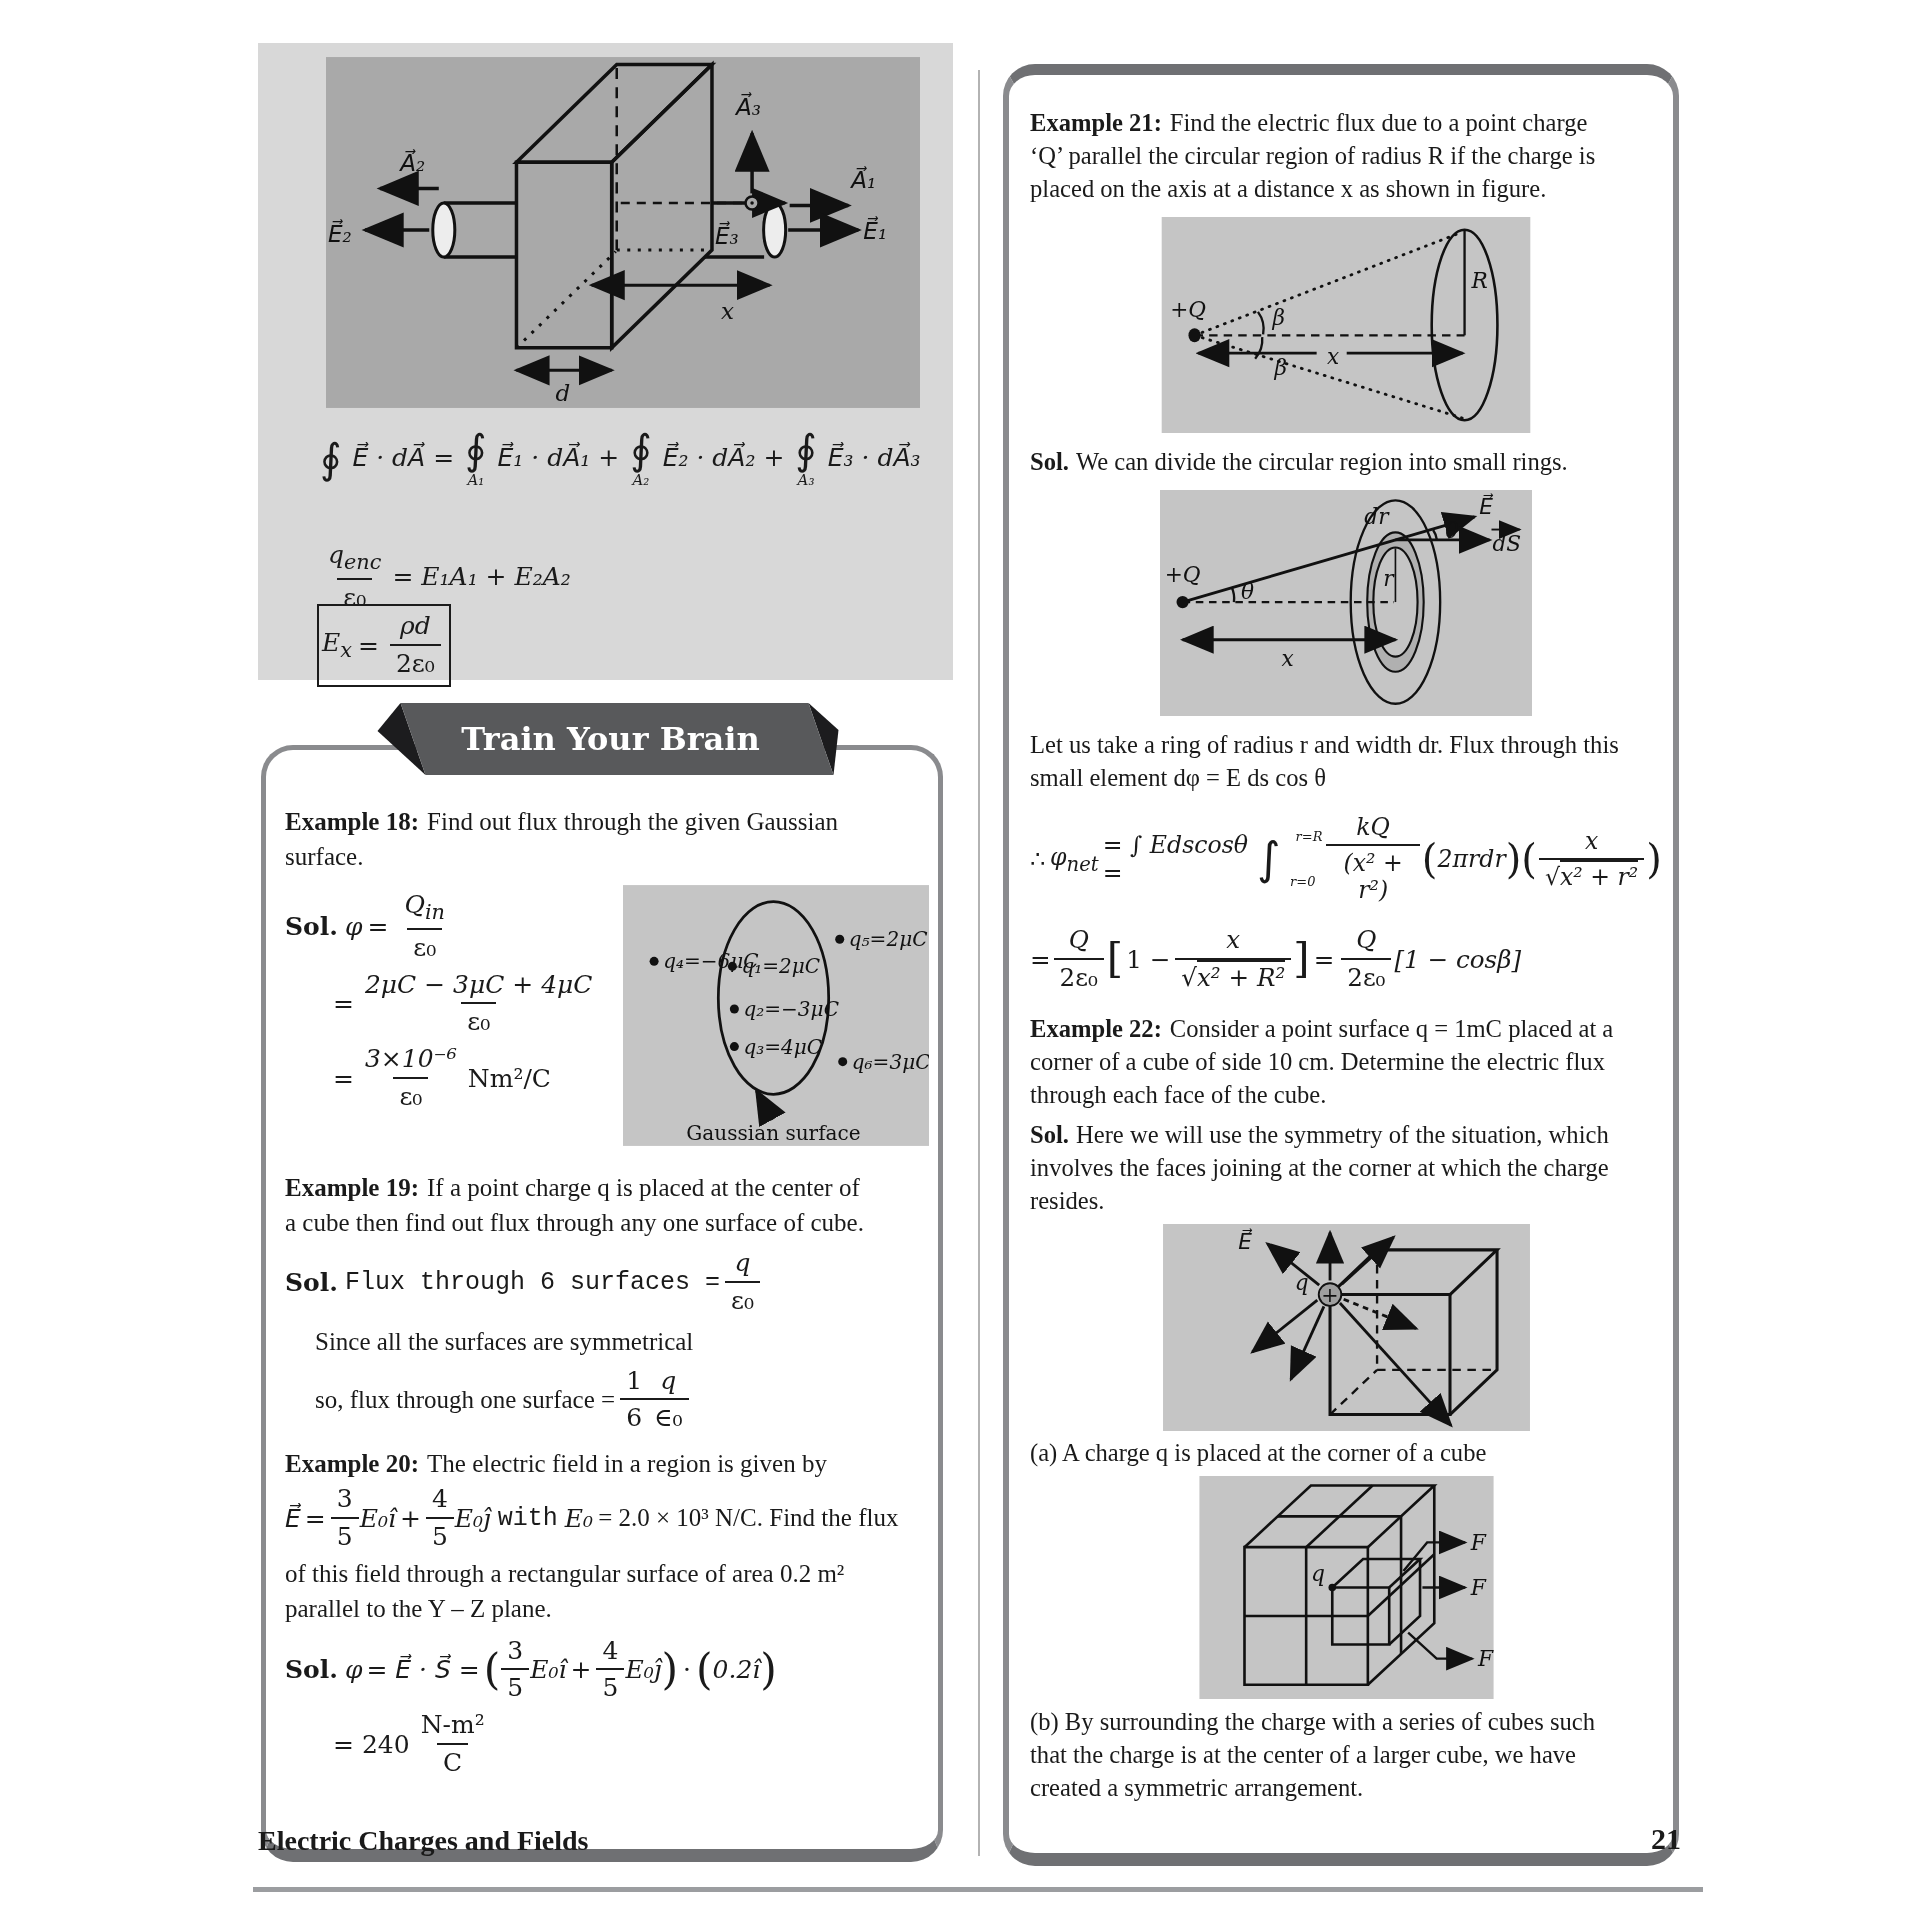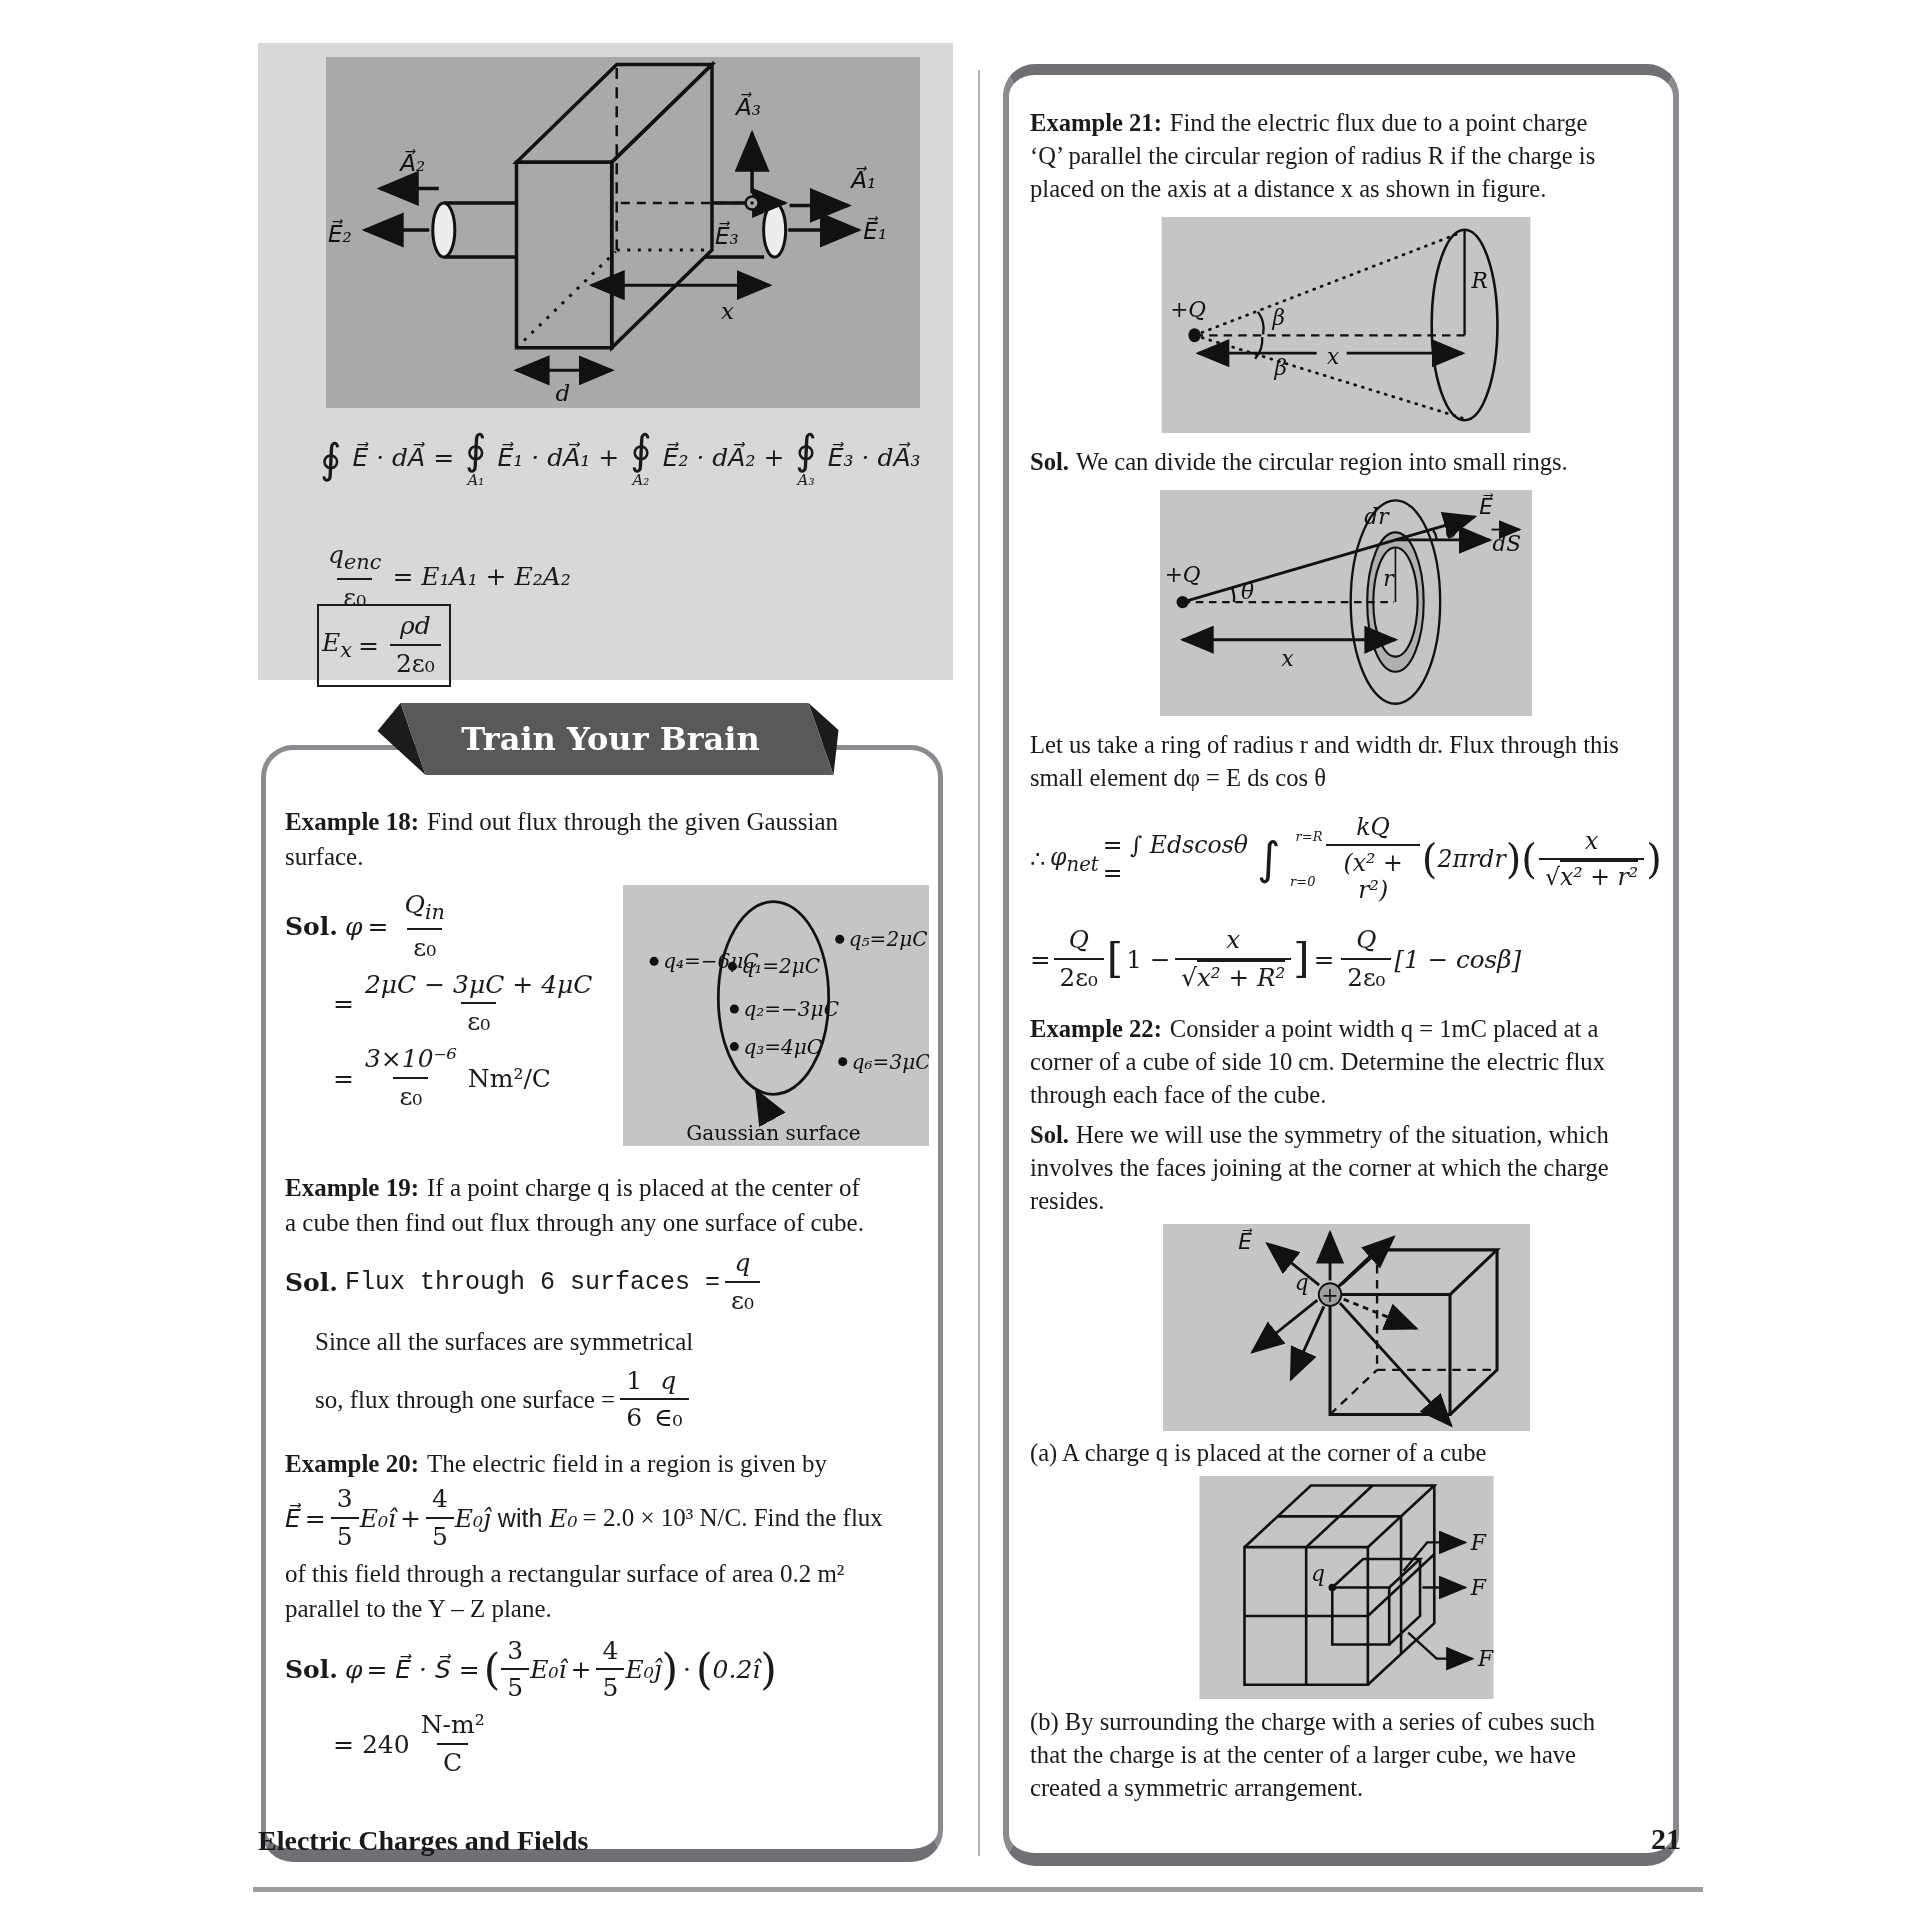--- a/index.html
+++ b/index.html
@@ -269,21 +269,21 @@
           <span class="n up">3</span>
           <span class="d up">5</span>
         </span>
       <span>E₀î</span>
       <span class="up" style="margin:0 4px">+</span>
       <span class="fr" style="margin:0 1px">
           <span class="n up">4</span>
           <span class="d up">5</span>
         </span>
       <span>E₀ĵ</span>
-      <span class="up" style="font-family:Liberation Sans, sans-serif;margin:0 7px">with</span>
+      <span class="up" style="font-family:Liberation Mono, monospace;margin:0 7px">with</span>
       <span>E₀</span>
       <span class="up" style="font-family:'Liberation Serif',serif;margin-left:5px">= 2.0 × 10³ N/C. Find the flux</span>
     </div>
     <p class="para" style="margin:3px 0">
       <span class="ln">of this field through a rectangular surface of area 0.2 m²</span>
       <span class="ln">parallel to the Y – Z plane.</span>
     </p>
     <div class="eqrow m" style="margin-top:11px">
       <b class="sl">Sol.</b>
       <span>φ</span>
@@ -423,21 +423,21 @@
       <span class="big">]</span>
       <span class="up" style="margin:0 4px">=</span>
       <span class="fr" style="margin:0 3px">
           <span class="n">Q</span>
           <span class="d up">2ε₀</span>
         </span>
       <span>[1 − cosβ]</span>
     </div>
 
     <p class="para">
-      <span class="ln"><b class="xl">Example 22:</b><span>Consider a point width q = 1mC placed at a</span></span>
+      <span class="ln"><b class="xl">Example 22:</b><span>Consider a point surface q = 1mC placed at a</span></span>
       <span class="ln">corner of a cube of side 10 cm. Determine the electric flux</span>
       <span class="ln">through each face of the cube.</span>
     </p>
     <p class="para">
       <span class="ln"><b class="sl">Sol.</b><span>Here we will use the symmetry of the situation, which</span></span>
       <span class="ln">involves the faces joining at the corner at which the charge</span>
       <span class="ln">resides.</span>
     </p>
 
     <div class="figcenter" style="margin:7px 0 5px">

